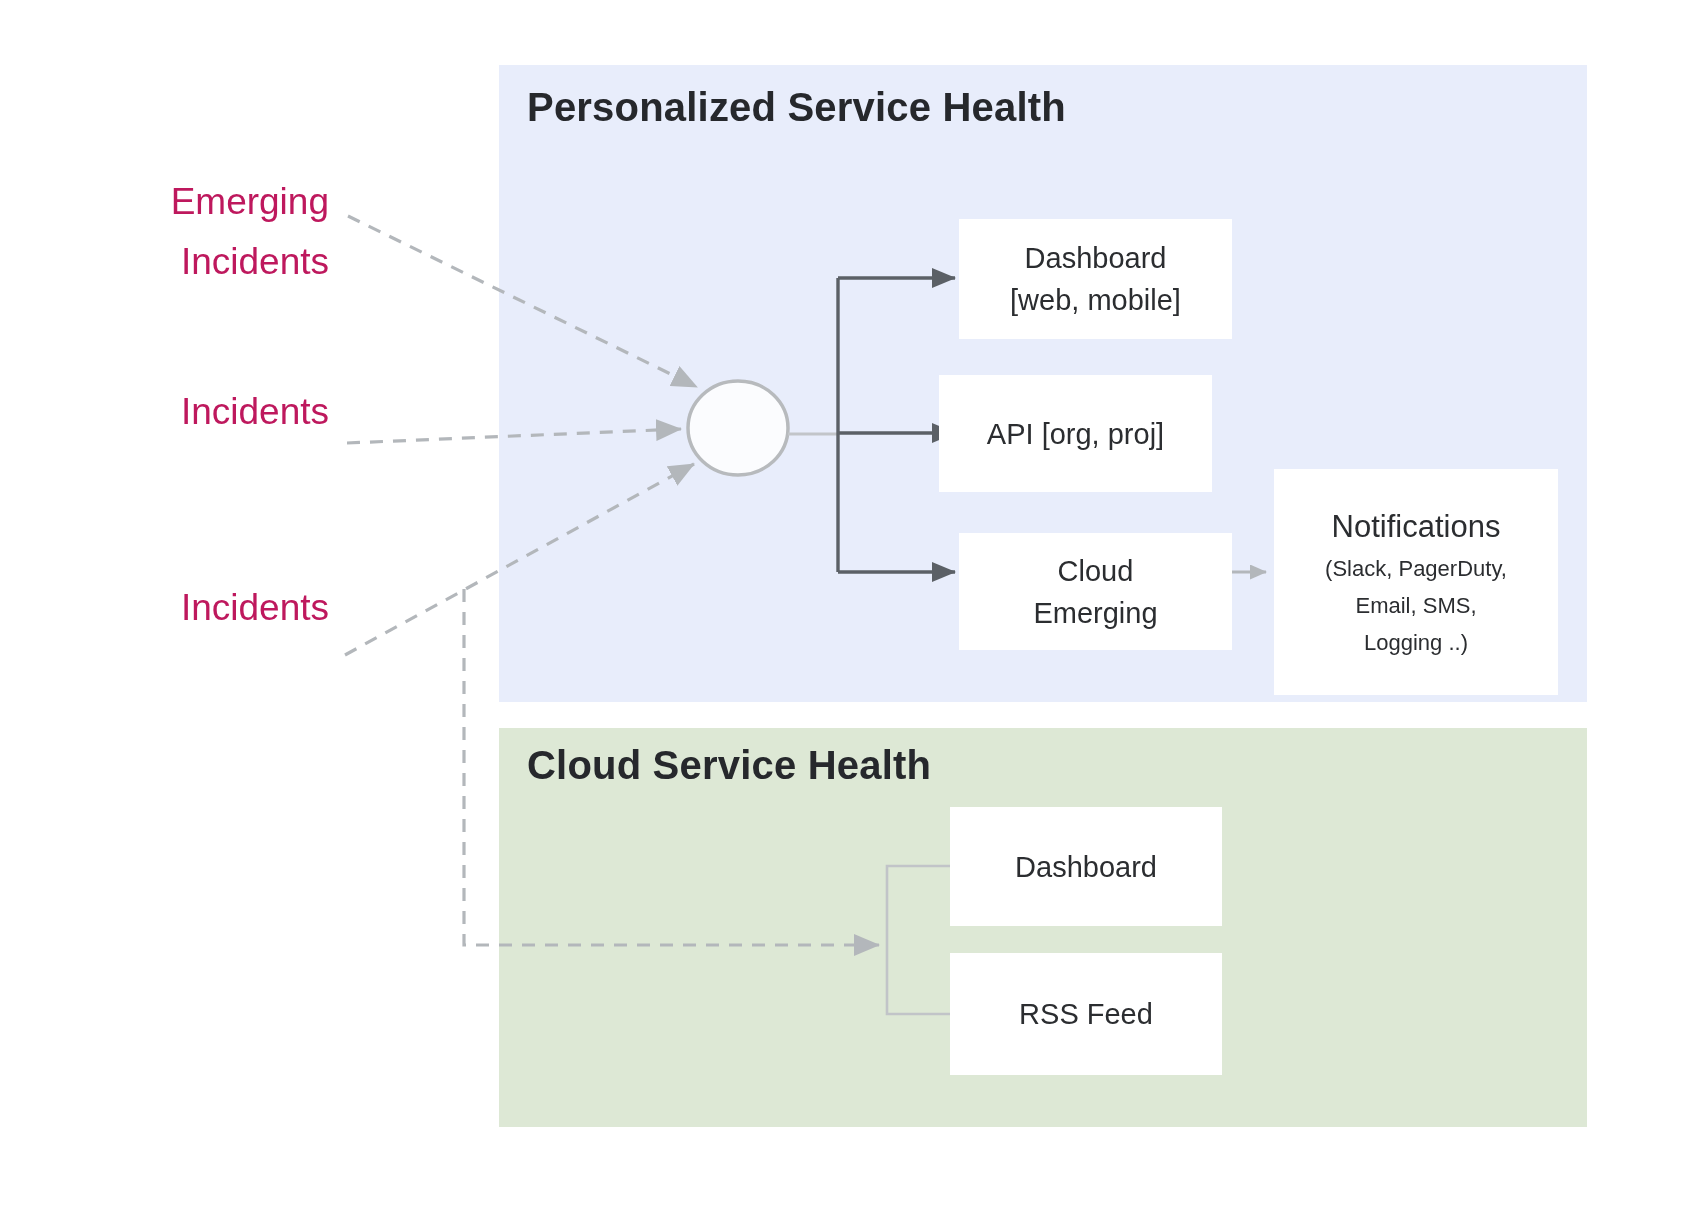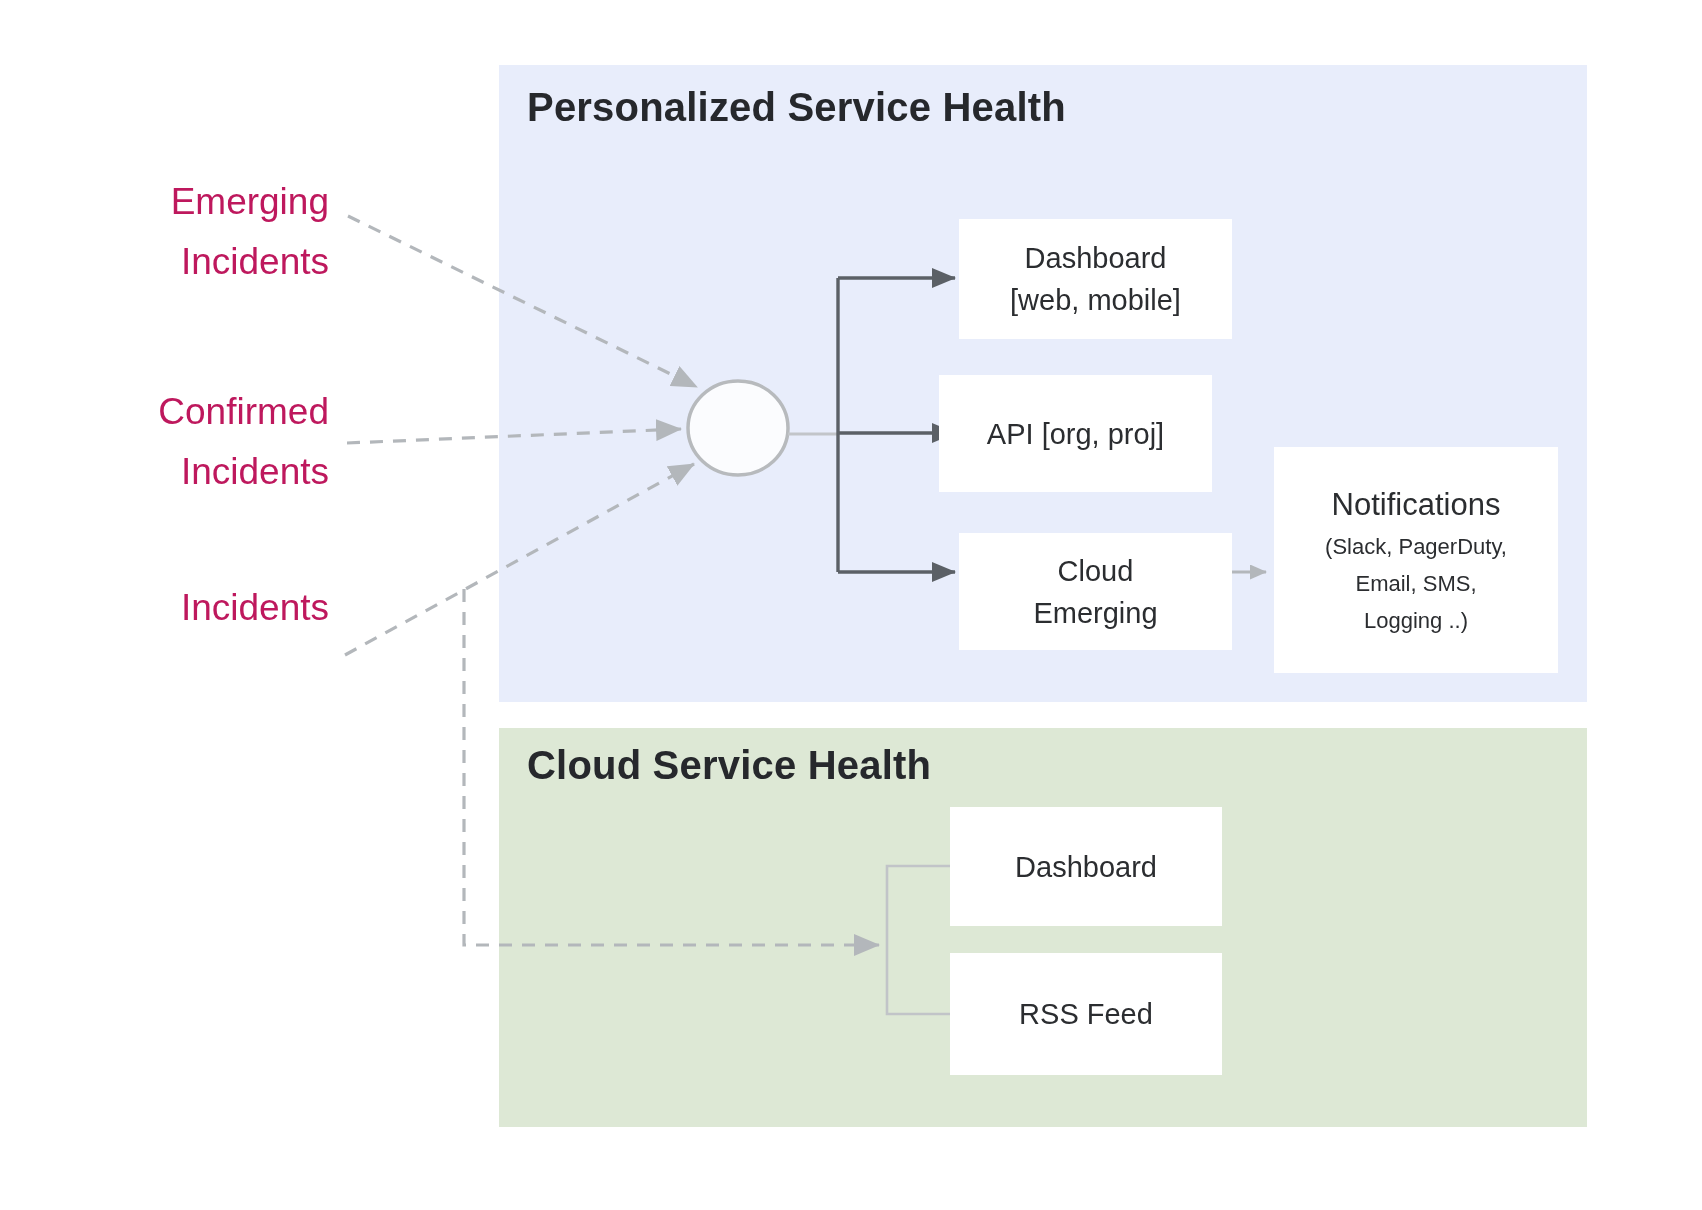--- a/index.html
+++ b/index.html
@@ -31,21 +31,21 @@
   .node{
     position:absolute;background:#ffffff;
     display:flex;flex-direction:column;align-items:center;justify-content:center;
     text-align:right;color:#2b2d30;
     font-size:29px;font-weight:400;line-height:42px;
     z-index:3;
   }
   .node-dashboard-psh{left:959px;top:219px;width:273px;height:120px;}
   .node-api{left:939px;top:375px;width:273px;height:117px;}
   .node-cloud-logging{left:959px;top:513px;width:273px;height:117px;margin-top:20px;}
-  .node-notifications{left:1274px;top:447px;width:284px;height:226px;padding-top:0;box-sizing:border-box;}
+  .node-notifications{left:1274px;top:469px;width:284px;height:226px;padding-top:0;box-sizing:border-box;}
   .node-notifications .notif-title{font-size:31px;line-height:46px;}
   .node-notifications .notif-sub{font-size:22px;line-height:37px;}
   .node-dashboard-csh{left:950px;top:807px;width:272px;height:119px;}
   .node-rss{left:950px;top:953px;width:272px;height:122px;}
   svg.connectors{position:absolute;left:0;top:0;z-index:2;}
 </style>
 </head>
 <body>
 
 <div class="canvas">
@@ -54,21 +54,20 @@
   <div class="section green"></div>
 
   <div class="section-title title-personalized">Personalized Service Health</div>
   <div class="section-title title-cloud">Cloud Service Health</div>
 
   <div class="source-label source-emerging">
     <div>Emerging</div>
     <div>Incidents</div>
   </div>
   <div class="source-label source-confirmed">
-    <div>Confirmed</div>
     <div>Incidents</div>
   </div>
   <div class="source-label source-major">
     <div>Incidents</div>
   </div>
 
   <svg class="connectors" width="1702" height="1210" viewBox="0 0 1702 1210">
     <defs>
       <marker id="head-light" markerUnits="userSpaceOnUse" markerWidth="27" markerHeight="22" refX="25" refY="11" orient="auto">
         <path d="M0,0 L26,11 L0,22 Z" fill="#b3b7bb"></path>

